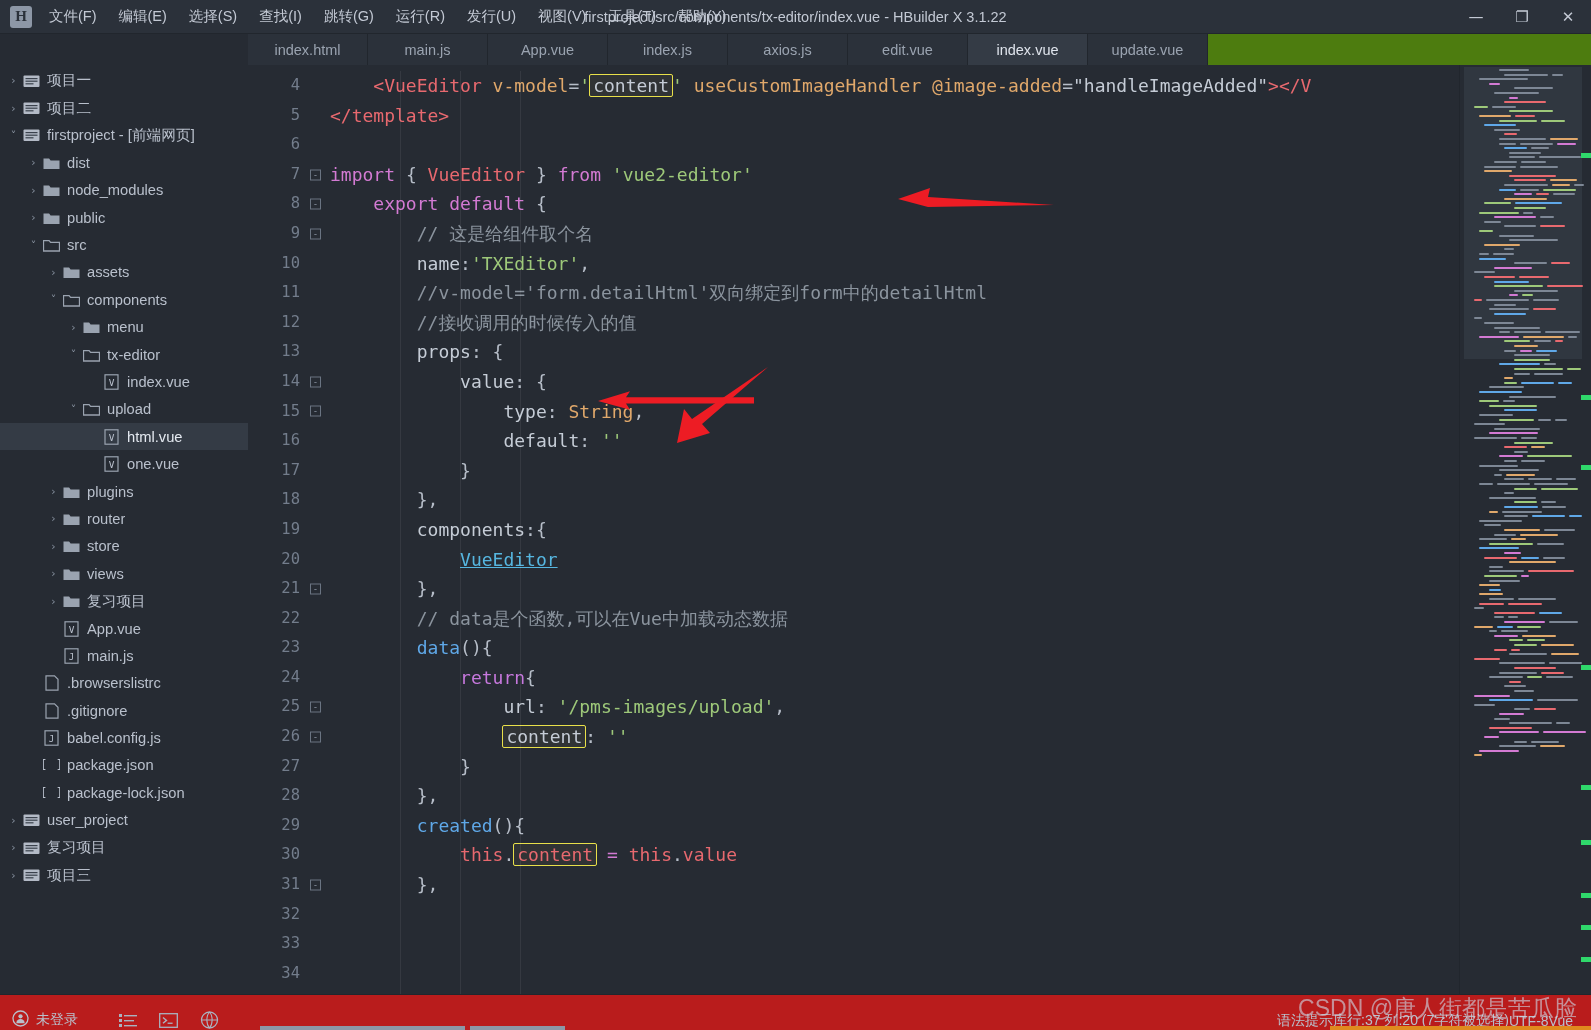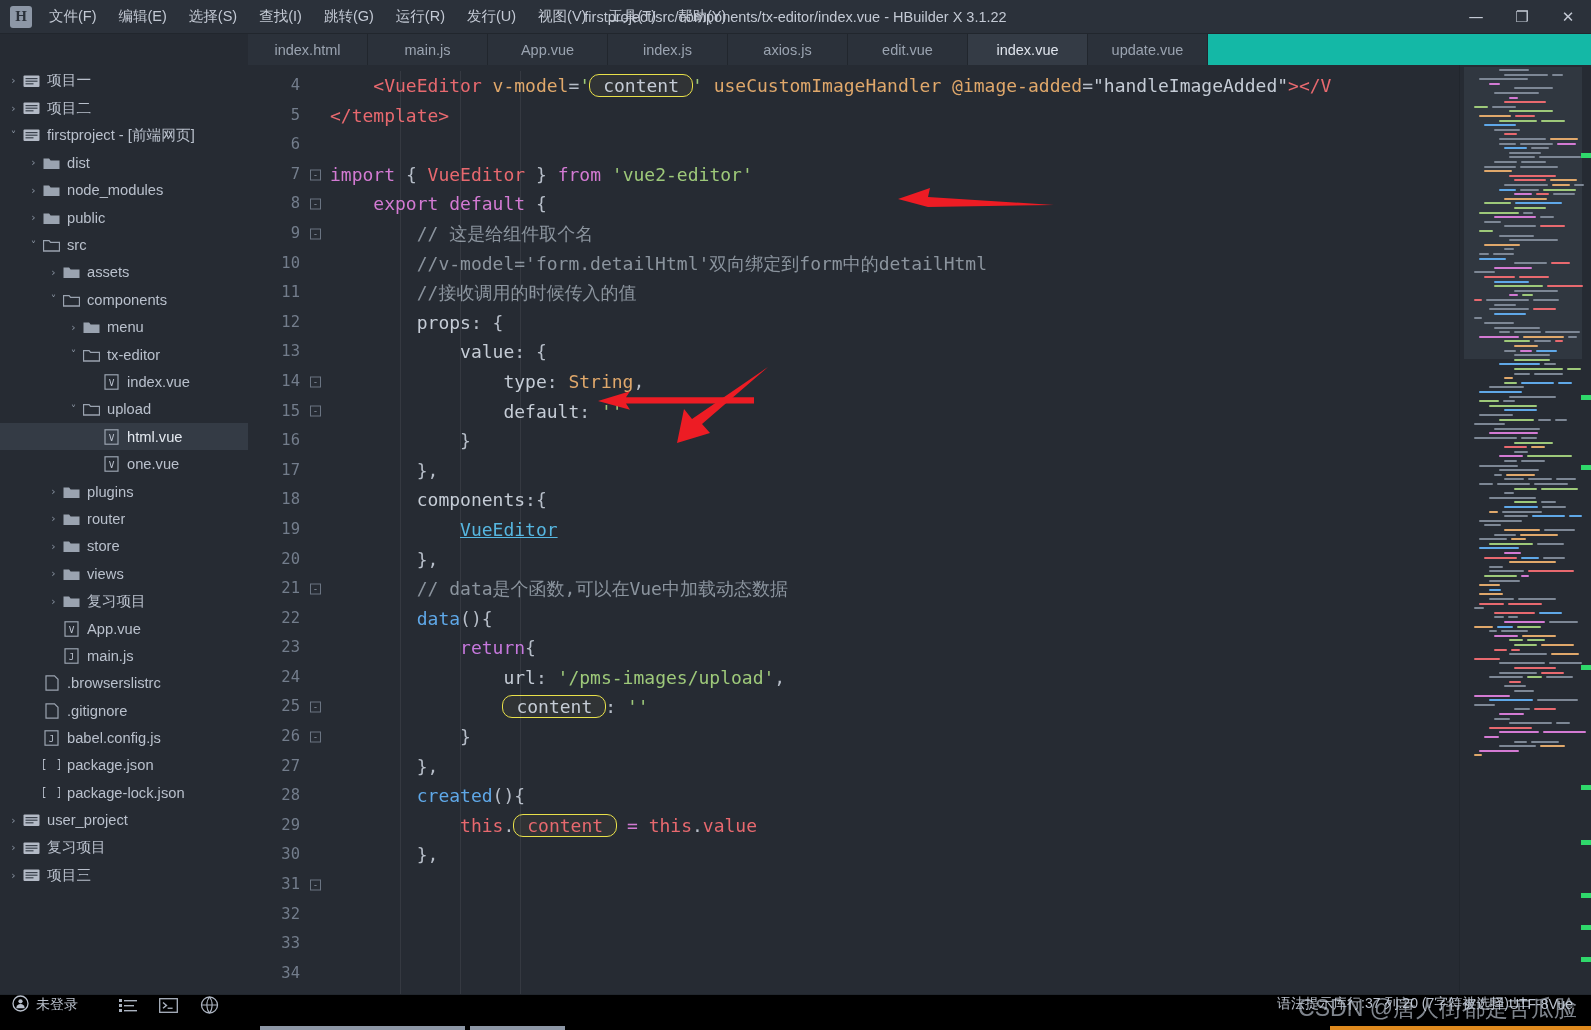--- a/index.html
+++ b/index.html
@@ -30,21 +30,21 @@
     position:absolute; left:0; right:0; text-align:center;
     color:#c3c9d4; font-size:14.5px; pointer-events:none;
   }
   .winbtns{ margin-left:auto; display:flex; height:34px; z-index:3; }
   .winbtn{
     width:46px; height:34px; display:flex;align-items:center;justify-content:center;
     color:#c3c9d4; font-size:15px; font-family:"DejaVu Sans",sans-serif;
   }
 
   
-  .tabrow{ height:31px; min-height:31px; background:#14b8a6; display:flex; }
+  .tabrow{ height:31px; min-height:31px; background:#4d7c0f; display:flex; }
   .tabrow .spacer{ width:248px; min-width:248px; background:#262b33; }
   .tabs{ display:flex; height:31px; }
   .tab{
     min-width:120px; padding:0 18px; height:31px;
     display:flex; align-items:center; justify-content:center;
     font-size:14.5px; color:#9aa3b0; background:#2b313a;
     border-right:1px solid #21262d;
     white-space:nowrap; cursor:default;
   }
   .tab.active{ background:#343b45; color:#dfe4ec; }
@@ -107,22 +107,22 @@
   .t-fn{ color:#5fa8e8; }
   .t-prop{ color:#c5ccd6; }
   .t-type{ color:#e0a86b; }
   .t-cmt{ color:#8b949e; }
   .t-plain{ color:#c5ccd6; }
   .t-link{ color:#56b6e0; text-decoration:underline; }
   .t-this{ color:#e8696f; }
   .t-op{ color:#d37ad3; }
   .t-punc{ color:#b6bdc8; }
   .hl-box{
-    border:1.5px solid #e8e04a; border-radius:10px;
-    padding:0 13px; margin:0 -1px; background:rgba(230,225,90,0.05);
+    border:1.5px solid #e8e04a; border-radius:2px;
+    padding:0 3px; margin:0 -1px; background:rgba(230,225,90,0.05);
   }
   
   .indent{
     position:absolute; top:6px; bottom:0; width:1px;
     background:rgba(255,255,255,0.07);
   }
 
   
   .arrowimg{ position:absolute; pointer-events:none; }
 
@@ -133,21 +133,21 @@
   }
   .mm-slider{
     position:absolute; left:4px; top:2px; width:118px; height:292px;
     background:rgba(140,155,175,0.11);
   }
   .mm-row{ position:absolute; height:2px; border-radius:1px; }
   .mm-mark{ position:absolute; right:0; width:10px; height:5px; background:#2fd86b; }
 
   
   .statusbar{
-    height:36px; min-height:36px; background:#000000; display:flex; align-items:flex-start;
+    height:36px; min-height:36px; background:#b91c1c; display:flex; align-items:flex-end;
     position:relative; border-top:1px solid #21262d;
   }
   .sb-left{ display:flex; align-items:center; padding-left:12px; gap:12px; }
   .sb-user{ display:flex; align-items:center; gap:7px; color:#b9c0cc; font-size:14px; }
   .sb-icons{ display:flex; align-items:center; gap:22px; margin-left:28px; }
   .sb-ic{ width:19px;height:19px; color:#aab2bf; display:flex;align-items:center;justify-content:center; }
   .sb-right{ margin-left:auto; display:flex; align-items:center; padding-right:18px;
              color:#b9c0cc; font-size:14px; white-space:nowrap; }
   .sb-accent{ position:absolute; bottom:0; left:1330px; width:262px; height:4px; background:#e08a1e; }
   .sb-grey1{ position:absolute; bottom:0; left:260px; width:205px; height:4px; background:#8d97a6; }
@@ -544,20 +544,21 @@
         <svg class="arrowimg" style="left:268px; top:298px;" width="200" height="80" viewBox="0 0 200 80">
           <path d="M196 6 L120 58 L112 48 L105 82 L138 72 L130 63 Z" fill="#ed1c24" transform="translate(0,-2)"></path>
           <path d="M200 78 L72 78 L76 68 L44 84 L76 98 L72 88 L200 88 Z" fill="#ed1c24" transform="translate(-18,-14) scale(1,0.62)"></path>
         </svg>
       <div class="cline"><span class="t-plain">    </span><span class="t-tag">&lt;VueEditor</span> <span class="t-attr">v-model</span><span class="t-punc">=</span><span class="t-str">'</span><span class="hl-box t-plain">content</span><span class="t-str">'</span> <span class="t-attr">useCustomImageHandler</span> <span class="t-attr">@image-added</span><span class="t-punc">=</span><span class="t-plain">"handleImageAdded"</span><span class="t-tag">&gt;&lt;/V</span></div>
           <div class="cline"><span class="t-tag">&lt;/template&gt;</span></div>
           <div class="cline"></div>
           <div class="cline"><span class="t-kw">import</span> <span class="t-punc">{</span> <span class="t-tag">VueEditor</span> <span class="t-punc">}</span> <span class="t-kw">from</span> <span class="t-str">'vue2-editor'</span></div>
           <div class="cline">    <span class="t-kw">export</span> <span class="t-kw">default</span> <span class="t-punc">{</span></div>
           <div class="cline">        <span class="t-cmt">// 这是给组件取个名</span></div>
+          <div class="cline">        <span class="t-prop">name</span><span class="t-punc">:</span><span class="t-str">'TXEditor'</span><span class="t-punc">,</span></div>
           <div class="cline">        <span class="t-cmt">//v-model='form.detailHtml'双向绑定到form中的detailHtml</span></div>
           <div class="cline">        <span class="t-cmt">//接收调用的时候传入的值</span></div>
           <div class="cline">        <span class="t-prop">props</span><span class="t-punc">: {</span></div>
           <div class="cline">            <span class="t-prop">value</span><span class="t-punc">: {</span></div>
           <div class="cline">                <span class="t-prop">type</span><span class="t-punc">:</span> <span class="t-type">String</span><span class="t-punc">,</span></div>
           <div class="cline">                <span class="t-prop">default</span><span class="t-punc">:</span> <span class="t-str">''</span></div>
           <div class="cline">            <span class="t-punc">}</span></div>
           <div class="cline">        <span class="t-punc">},</span></div>
           <div class="cline">        <span class="t-prop">components</span><span class="t-punc">:{</span></div>
           <div class="cline">            <span class="t-link">VueEditor</span></div>

